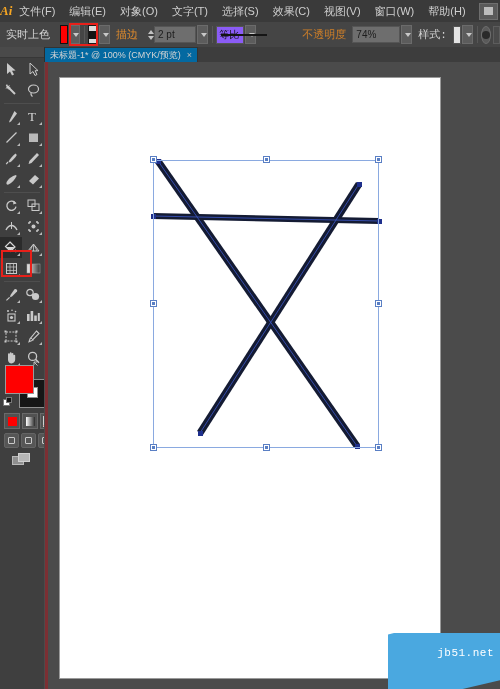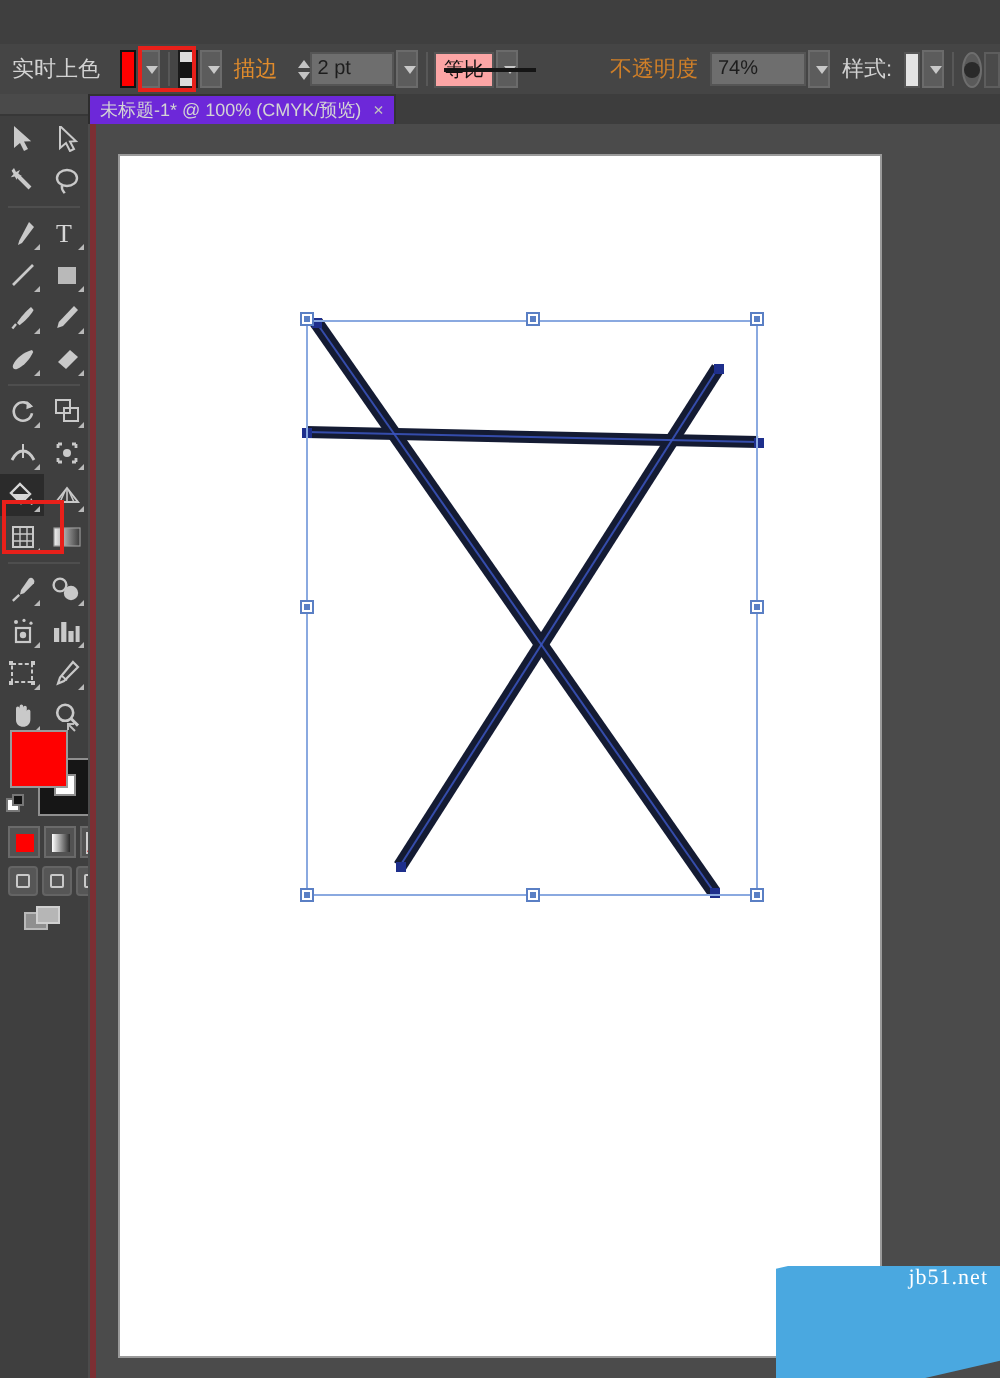--- a/index.html
+++ b/index.html
@@ -37,21 +37,21 @@
     width:0;height:0;border-left:3px solid transparent;border-right:3px solid transparent;
     border-top:4px solid #c8c8c8;margin-left:3px;
   }
 
   
   .controlbar{
     position:absolute;left:0;top:22px;width:500px;height:25px;
     background:#454545;border-bottom:1px solid #2d2d2d;
     display:flex;align-items:center;
   }
-  .cb-label{font-size:11px;color:#d2d2d2;padding:0 6px;white-space:nowrap;}
+  .cb-label{font-size:11px;color:#d2d2d2;padding:0 6px;white-space:nowrap;font-family:Liberation Mono, monospace;}
   .cb-label.orange{color:#e08b2c;}
   .cb-label.orange-dim{color:#cf7f28;margin-left:40px;}
   .sep{width:1px;height:17px;background:#585858;margin:0 4px;}
 
   .fill-swatch{
     width:17px;height:17px;background:#ff0000;border:1px solid #111;
   }
   .redbox-fill{
     position:absolute;left:69px;top:23px;width:29px;height:23px;
     border:2px solid #e8201a;box-sizing:border-box;
@@ -72,21 +72,21 @@
   .spin u{display:block;width:0;height:0;border-left:3px solid transparent;
     border-right:3px solid transparent;border-bottom:4px solid #c3c3c3;}
   .spin d{display:block;width:0;height:0;border-left:3px solid transparent;
     border-right:3px solid transparent;border-top:4px solid #c3c3c3;margin-top:2px;}
   .num-field{
     height:15px;min-width:34px;background:#6e6e6e;border:1px solid #555;
     color:#1d1d1d;font-size:10px;line-height:15px;padding:0 3px;
   }
   .num-field.wide{min-width:40px;}
   .profile-box{
-    height:16px;width:78px;background:#fca5a5;border:1px solid #555;
+    height:16px;width:78px;background:#8b5cf6;border:1px solid #555;
     display:flex;align-items:center;justify-content:center;position:relative;
     color:#1d1d1d;font-size:10px;
   }
   .profile-box .line{position:absolute;left:4px;top:7px;width:46px;height:2px;background:#151515;}
   .profile-box span{position:absolute;right:4px;font-size:10px;color:#111;}
   .style-box{
     width:17px;height:16px;background:#e4e4e4;border:1px solid #555;
   }
   .circ-btn{
     width:16px;height:16px;border-radius:50%;background:#5a5a5a;border:1px solid #6e6e6e;
@@ -94,21 +94,21 @@
   }
   .circ-btn i{width:8px;height:8px;border-radius:50%;background:#2a2a2a;}
   .blank-box{width:16px;height:16px;background:#4a4a4a;border:1px solid #5d5d5d;}
 
   
   .tabbar{
     position:absolute;left:44px;top:47px;width:456px;height:15px;
     background:#3d3d3d;border-bottom:1px solid #2b2b2b;display:flex;align-items:flex-end;
   }
   .doctab{
-    height:14px;background:#6d28d9;border:1px solid #333;border-bottom:none;
+    height:14px;background:#0369a1;border:1px solid #333;border-bottom:none;
     display:flex;align-items:center;padding:0 5px;font-size:9px;color:#d4d4d4;
     white-space:nowrap;
   }
   .doctab .x{margin-left:6px;color:#bfbfbf;font-size:9px;}
 
   
   .toolbox{
     position:absolute;left:0;top:47px;width:44px;height:642px;
     background:#3f3f3f;border-right:1px solid #2d2d2d;
   }
@@ -176,30 +176,48 @@
     box-sizing:border-box;
   }
   .handle::after{
     content:"";position:absolute;left:1px;top:1px;width:3px;height:3px;background:#5a7fc4;
   }
 
   
   .watermark{position:absolute;right:0;bottom:0;width:112px;height:56px;overflow:hidden;}
   .wm-band{position:absolute;left:-20px;top:6px;width:180px;height:70px;background:#4aa8e0;
     transform:rotate(-13deg);transform-origin:left top;}
-  .wm-t1{position:absolute;right:6px;top:0;color:#ffffff;font-size:11px;
-    font-family:Liberation Serif, serif;letter-spacing:0.5px;}
+  .wm-t1{position:absolute;right:6px;top:14px;color:#ffffff;font-size:11px;
+    font-family:Liberation Mono, monospace;letter-spacing:0.5px;}
   .wm-t2{position:absolute;right:4px;top:27px;color:#ffffff;font-size:17px;font-weight:bold;
     letter-spacing:1px;}
 </style>
 </head>
 <body>
 
 <div class="app">
 
+  <div class="menubar">
+    <div class="ai-logo">Ai</div>
+    <div class="menu-item">文件(F)</div>
+    <div class="menu-item">编辑(E)</div>
+    <div class="menu-item">对象(O)</div>
+    <div class="menu-item">文字(T)</div>
+    <div class="menu-item">选择(S)</div>
+    <div class="menu-item">效果(C)</div>
+    <div class="menu-item">视图(V)</div>
+    <div class="menu-item">窗口(W)</div>
+    <div class="menu-item">帮助(H)</div>
+    <div class="menu-right">
+      <div class="mini-btn">
+          <div class="sq"></div>
+        </div>
+
+    </div>
+  </div>
 
   <div class="controlbar">
     <div class="cb-label">实时上色</div>
     <div style="width:12px"></div>
     <div class="fill-swatch"></div>
     <div class="dd">
         <div class="caret"></div>
       </div>
     <div class="sep"></div>
     <div class="stroke-swatch">

